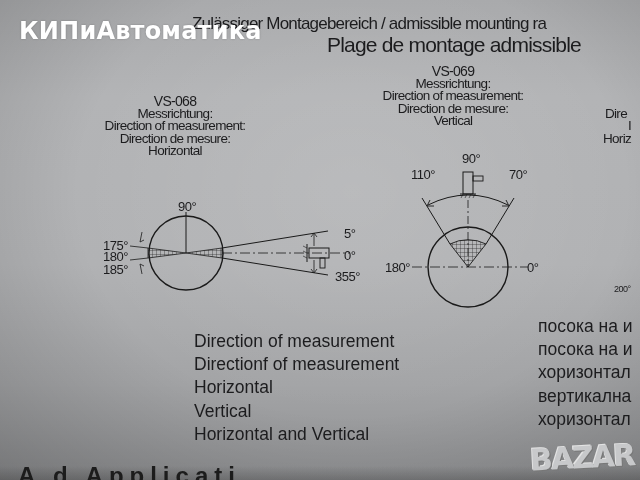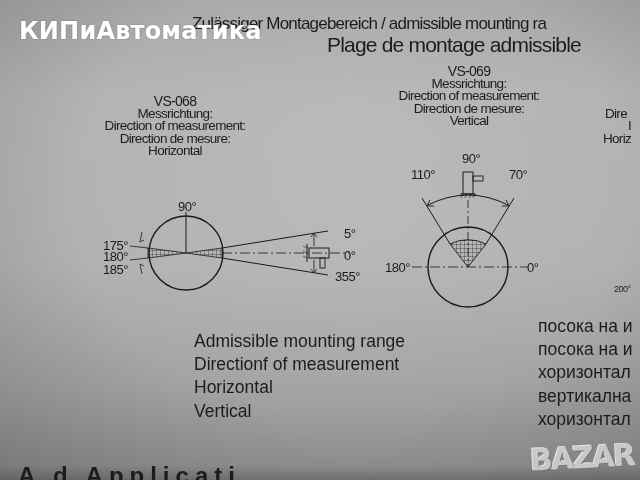--- a/index.html
+++ b/index.html
@@ -14,21 +14,21 @@
   .watermark {
     position:absolute; left:19px; top:17px; font-size:24px; font-weight:bold;
     color:#ffffff; letter-spacing:0.2px; font-family:"DejaVu Sans", sans-serif;
     text-shadow:0 0 2px rgba(0,0,0,0.25); z-index:5;
   }
   .title1 { position:absolute; left:192px; top:14px; font-size:17px; letter-spacing:-0.8px; white-space:nowrap;text-align:right; }
   .title2 { position:absolute; left:308px; top:33px; font-size:21px; letter-spacing:-0.8px; white-space:nowrap;margin-left:19px; }
   .block { position:absolute; text-align:center; font-size:13.5px; line-height:12.5px; letter-spacing:-0.7px; white-space:nowrap; }
   .block .code { font-size:14px; }
   .b068 { left:80px; top:95px; width:190px; }
-  .b069 { left:374px; top:65px; width:190px; }
+  .b069 { left:358px; top:65px; width:190px; }
   .b070 { left:603px; top:95px; width:80px; text-align:left; }
   .diagram { position:absolute; }
   .lbl { position:absolute; font-size:13px; letter-spacing:-0.5px; white-space:nowrap; }
   .legend { position:absolute; left:194px; top:330px; font-size:17.5px; line-height:23.2px; white-space:nowrap; }
   .legend-bg { position:absolute; left:538px; top:315px; font-size:17.5px; line-height:23.2px; white-space:nowrap; }
   .bottom-strip { position:absolute; left:0; top:466px; width:640px; height:14px;
     background:linear-gradient(180deg, rgba(0,0,0,0) 0%, rgba(40,40,40,0.25) 100%); }
   .bottom-text { position:absolute; left:18px; top:462px; font-size:24px; font-weight:bold; letter-spacing:6px; white-space:nowrap; color:#1c1c1c; }
   .bazar {
     position:absolute; left:530px; top:440px; font-size:30px; font-weight:bold; font-family:"DejaVu Sans", sans-serif;
@@ -129,24 +129,25 @@
 </svg>
 <div class="lbl" style="left:462px;top:151px">90°</div>
 <div class="lbl" style="left:411px;top:167px">110°</div>
 <div class="lbl" style="left:509px;top:167px">70°</div>
 <div class="lbl" style="left:385px;top:260px">180°</div>
 <div class="lbl" style="left:527px;top:260px">0°</div>
 
 <div class="lbl" style="left:614px;top:284px;font-size:9px">200°</div>
 
 <div class="legend">
-  <div>Admissible mounting range</div>
+  <div>Direction of measurement</div>
   <div>Directionf of measurement</div>
   <div>Horizontal</div>
   <div>Vertical</div>
+  <div>Horizontal and Vertical</div>
 </div>
 
 <div class="legend-bg">
   <div>посока на и</div>
   <div>посока на и</div>
   <div>хоризонтал</div>
   <div>вертикална</div>
   <div>хоризонтал</div>
 </div>
 

